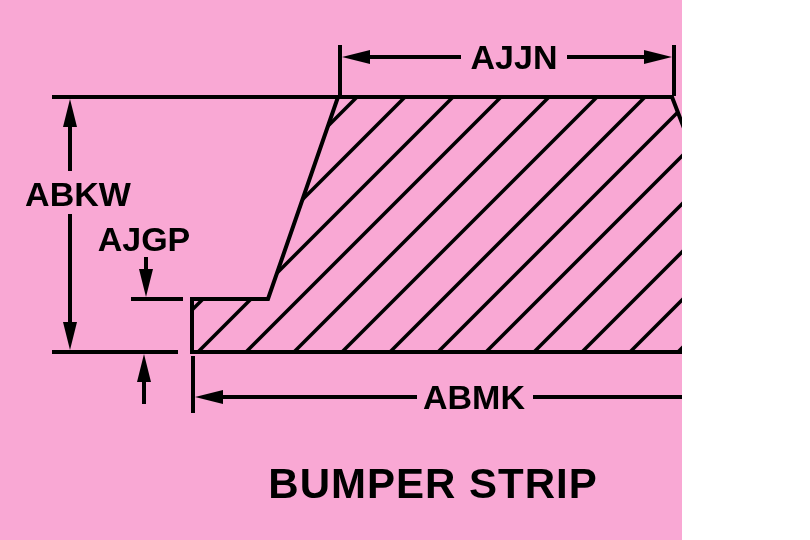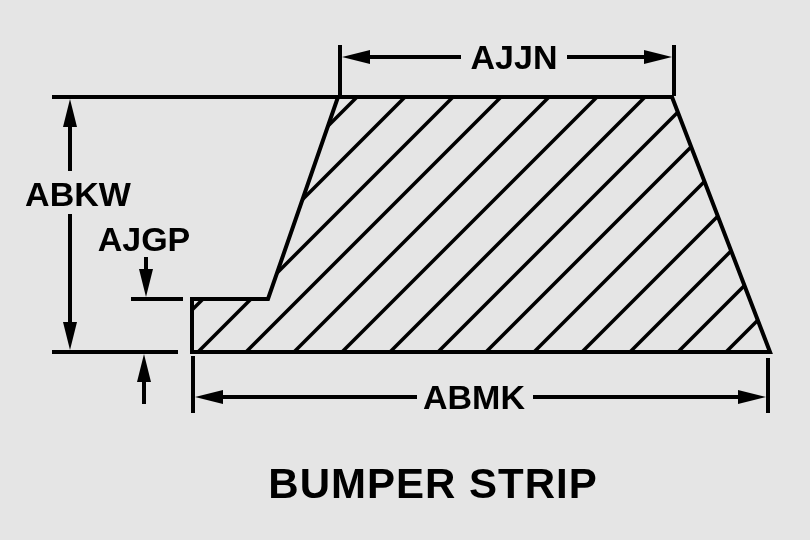--- a/index.html
+++ b/index.html
@@ -2,23 +2,23 @@
 <html><head>
 <meta charset="utf-8">
 <style>
   html, body {
     margin: 0;
     padding: 0;
     background: #ffffff;
   }
   #stage {
     position: relative;
-    width: 810px;
+    width: 682px;
     height: 540px;
-    background: #e5e5e5;
+    background: #f9a8d4;
     overflow: hidden;
   }
   svg {
     display: block;
   }
   .dim-label {
     font-family: "Liberation Sans", sans-serif;
     font-weight: bold;
     font-size: 34px;
     fill: #000000;

